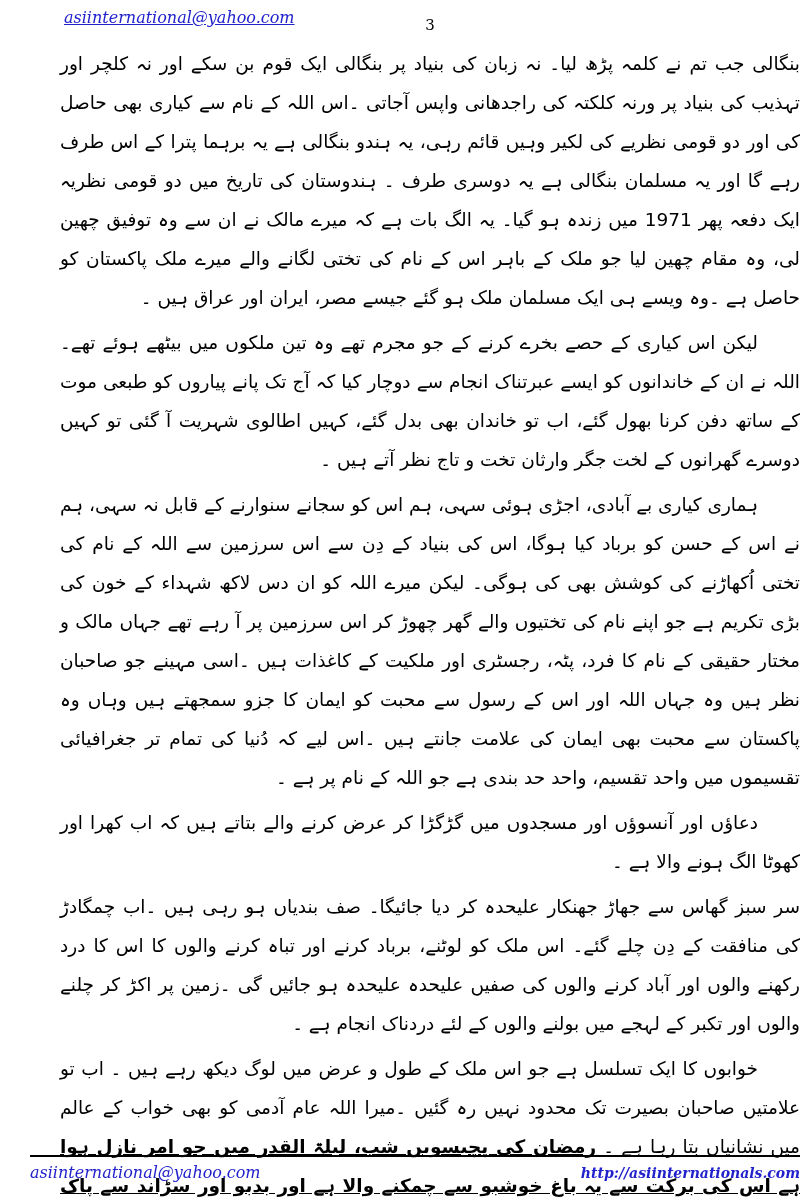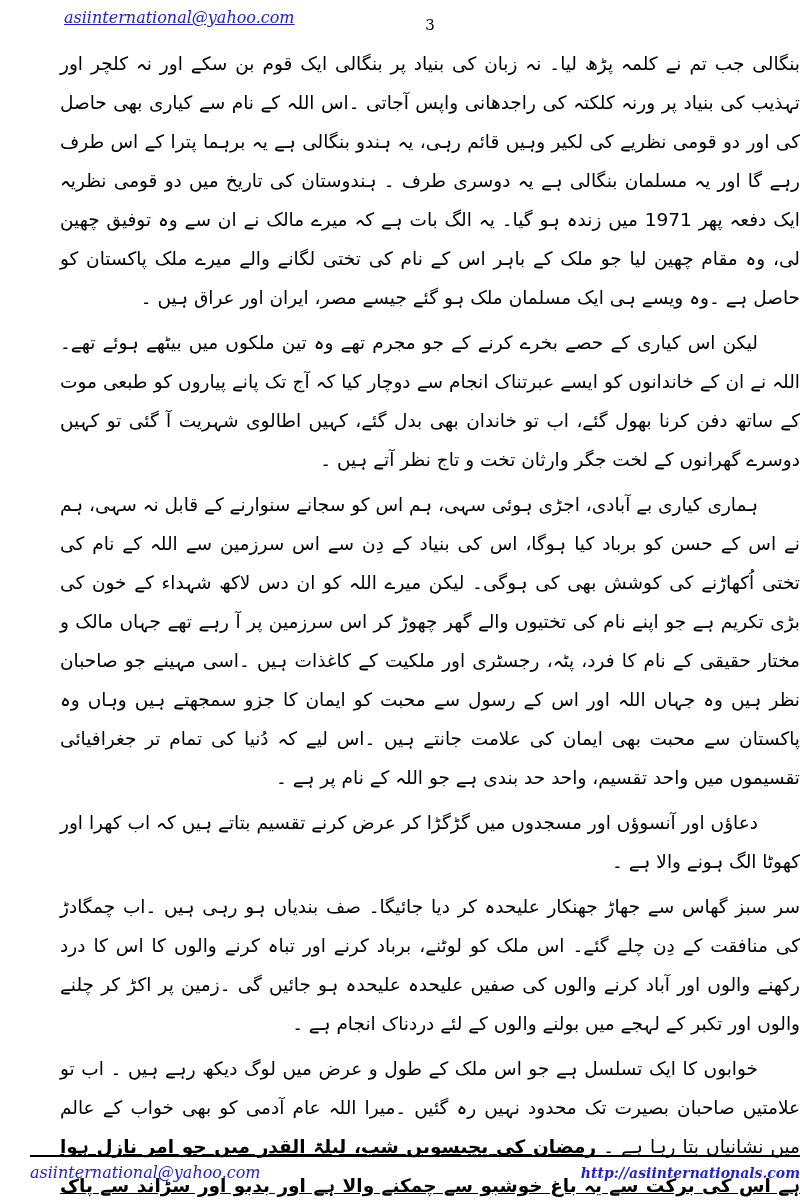--- a/index.html
+++ b/index.html
@@ -102,21 +102,21 @@
 
   <div class="header">
     <a class="header-email">asiinternational@yahoo.com</a>
     <div class="page-number">3</div>
   </div>
 
   <div class="article">
     <p>بنگالی جب تم نے کلمہ پڑھ لیا۔ نہ زبان کی بنیاد پر بنگالی ایک قوم بن سکے اور نہ کلچر اور تہذیب کی بنیاد پر ورنہ کلکتہ کی راجدھانی واپس آجاتی ۔اس اللہ کے نام سے کیاری بھی حاصل کی اور دو قومی نظریے کی لکیر وہیں قائم رہی، یہ ہندو بنگالی ہے یہ برہما پترا کے اس طرف رہے گا اور یہ مسلمان بنگالی ہے یہ دوسری طرف ۔ ہندوستان کی تاریخ میں دو قومی نظریہ ایک دفعہ پھر 1971 میں زندہ ہو گیا۔ یہ الگ بات ہے کہ میرے مالک نے ان سے وہ توفیق چھین لی، وہ مقام چھین لیا جو ملک کے باہر اس کے نام کی تختی لگانے والے میرے ملک پاکستان کو حاصل ہے ۔وہ ویسے ہی ایک مسلمان ملک ہو گئے جیسے مصر، ایران اور عراق ہیں ۔</p>
     <p class="indent">لیکن اس کیاری کے حصے بخرے کرنے کے جو مجرم تھے وہ تین ملکوں میں بیٹھے ہوئے تھے۔ اللہ نے ان کے خاندانوں کو ایسے عبرتناک انجام سے دوچار کیا کہ آج تک پانے پیاروں کو طبعی موت کے ساتھ دفن کرنا بھول گئے، اب تو خاندان بھی بدل گئے، کہیں اطالوی شہریت آ گئی تو کہیں دوسرے گھرانوں کے لخت جگر وارثان تخت و تاج نظر آتے ہیں ۔</p>
     <p class="indent">ہماری کیاری بے آبادی، اجڑی ہوئی سہی، ہم اس کو سجانے سنوارنے کے قابل نہ سہی، ہم نے اس کے حسن کو برباد کیا ہوگا، اس کی بنیاد کے دِن سے اس سرزمین سے اللہ کے نام کی تختی اُکھاڑنے کی کوشش بھی کی ہوگی۔ لیکن میرے اللہ کو ان دس لاکھ شہداء کے خون کی بڑی تکریم ہے جو اپنے نام کی تختیوں والے گھر چھوڑ کر اس سرزمین پر آ رہے تھے جہاں مالک و مختار حقیقی کے نام کا فرد، پٹہ، رجسٹری اور ملکیت کے کاغذات ہیں ۔اسی مہینے جو صاحبان نظر ہیں وہ جہاں اللہ اور اس کے رسول سے محبت کو ایمان کا جزو سمجھتے ہیں وہاں وہ پاکستان سے محبت بھی ایمان کی علامت جانتے ہیں ۔اس لیے کہ دُنیا کی تمام تر جغرافیائی تقسیموں میں واحد تقسیم، واحد حد بندی ہے جو اللہ کے نام پر ہے ۔</p>
-    <p class="indent">دعاؤں اور آنسوؤں اور مسجدوں میں گڑگڑا کر عرض کرنے تقسیم بتاتے ہیں کہ اب کھرا اور کھوٹا الگ ہونے والا ہے ۔</p>
+    <p class="indent">دعاؤں اور آنسوؤں اور مسجدوں میں گڑگڑا کر عرض کرنے والے بتاتے ہیں کہ اب کھرا اور کھوٹا الگ ہونے والا ہے ۔</p>
     <p>سر سبز گھاس سے جھاڑ جھنکار علیحدہ کر دیا جائیگا۔ صف بندیاں ہو رہی ہیں ۔اب چمگادڑ کی منافقت کے دِن چلے گئے۔ اس ملک کو لوٹنے، برباد کرنے اور تباہ کرنے والوں کا اس کا درد رکھنے والوں اور آباد کرنے والوں کی صفیں علیحدہ علیحدہ ہو جائیں گی ۔زمین پر اکڑ کر چلنے والوں اور تکبر کے لہجے میں بولنے والوں کے لئے دردناک انجام ہے ۔</p>
     <p class="indent"><span>خوابوں کا ایک تسلسل ہے جو اس ملک کے طول و عرض میں لوگ دیکھ رہے ہیں ۔ اب تو علامتیں صاحبان بصیرت تک محدود نہیں رہ گئیں ۔میرا اللہ عام آدمی کو بھی خواب کے عالم میں نشانیاں بتا رہا ہے ۔ </span><span class="highlight">رمضان کی پچیسویں شب، لیلۃ القدر میں جو امر نازل ہوا ہے اس کی برکت سے یہ باغ خوشبو سے چمکنے والا ہے اور بدبو اور سڑاند سے پاک ہونے کے دِن قریب ہیں ۔</span></p>
 
   </div>
 
   <div class="footer">
     <hr class="footer-rule">
     <div class="footer-row">
       <a class="footer-email">asiinternational@yahoo.com</a>
       <a class="footer-url">http://asiinternationals.com</a>

